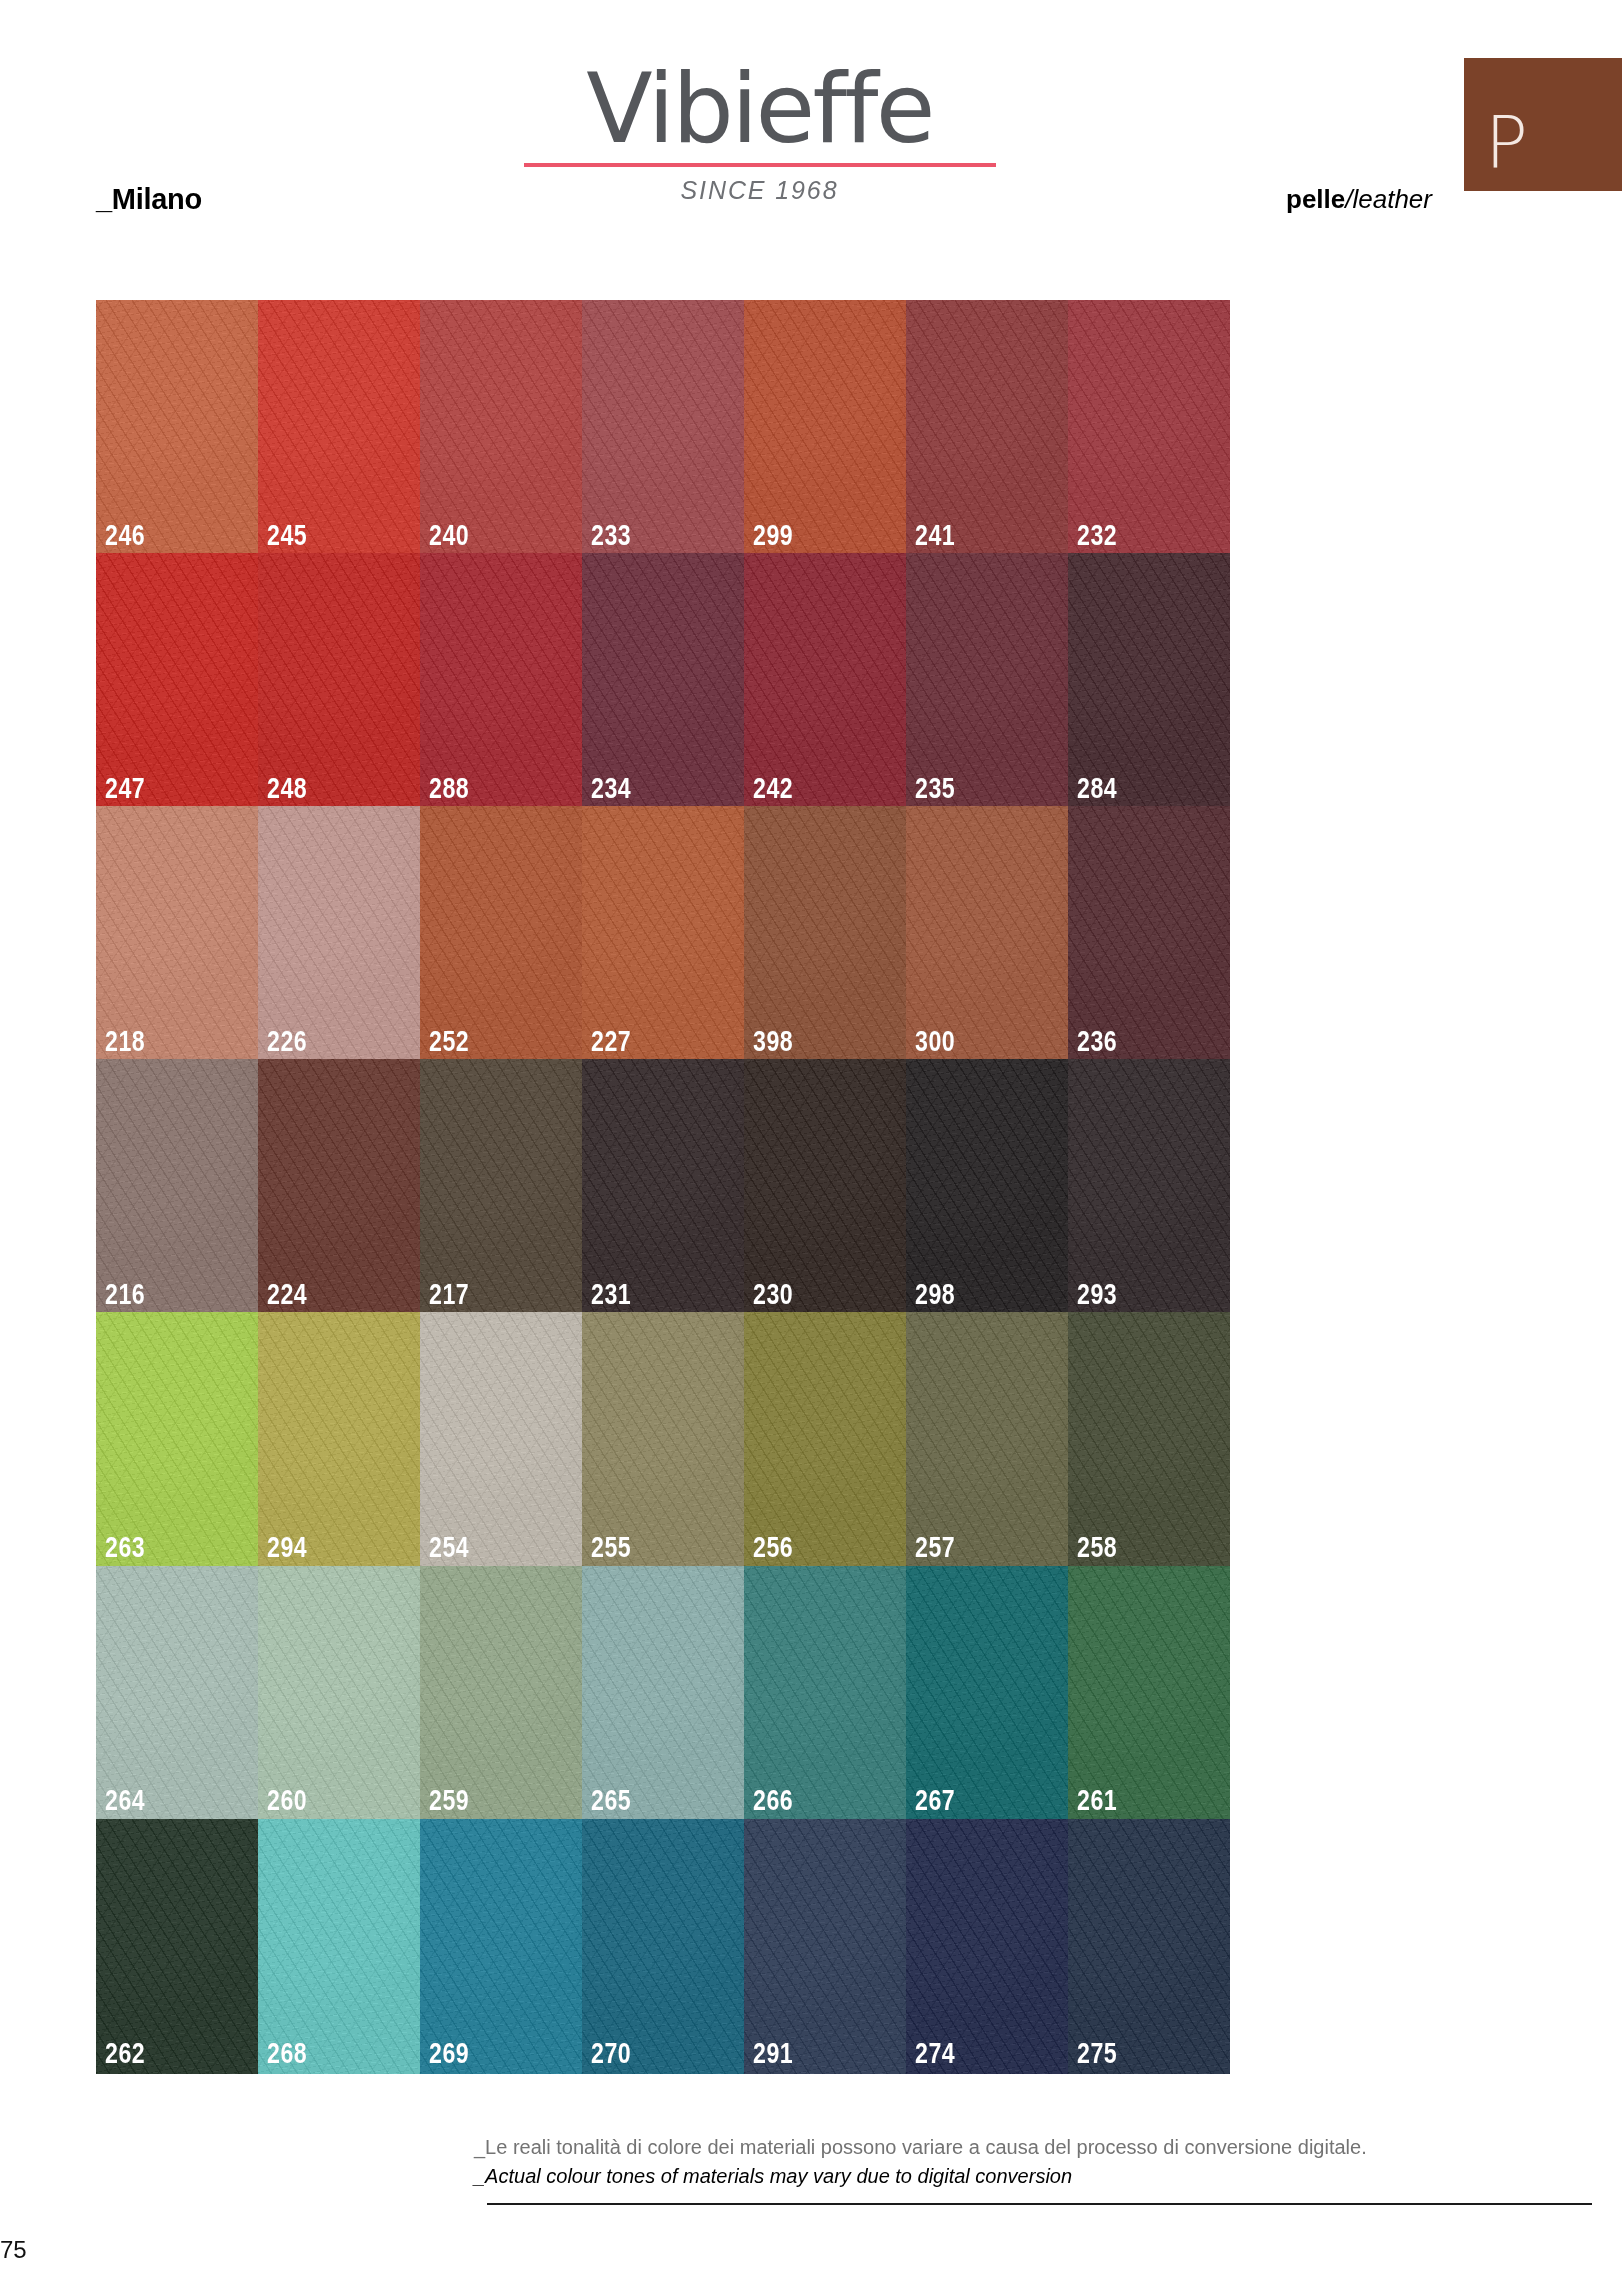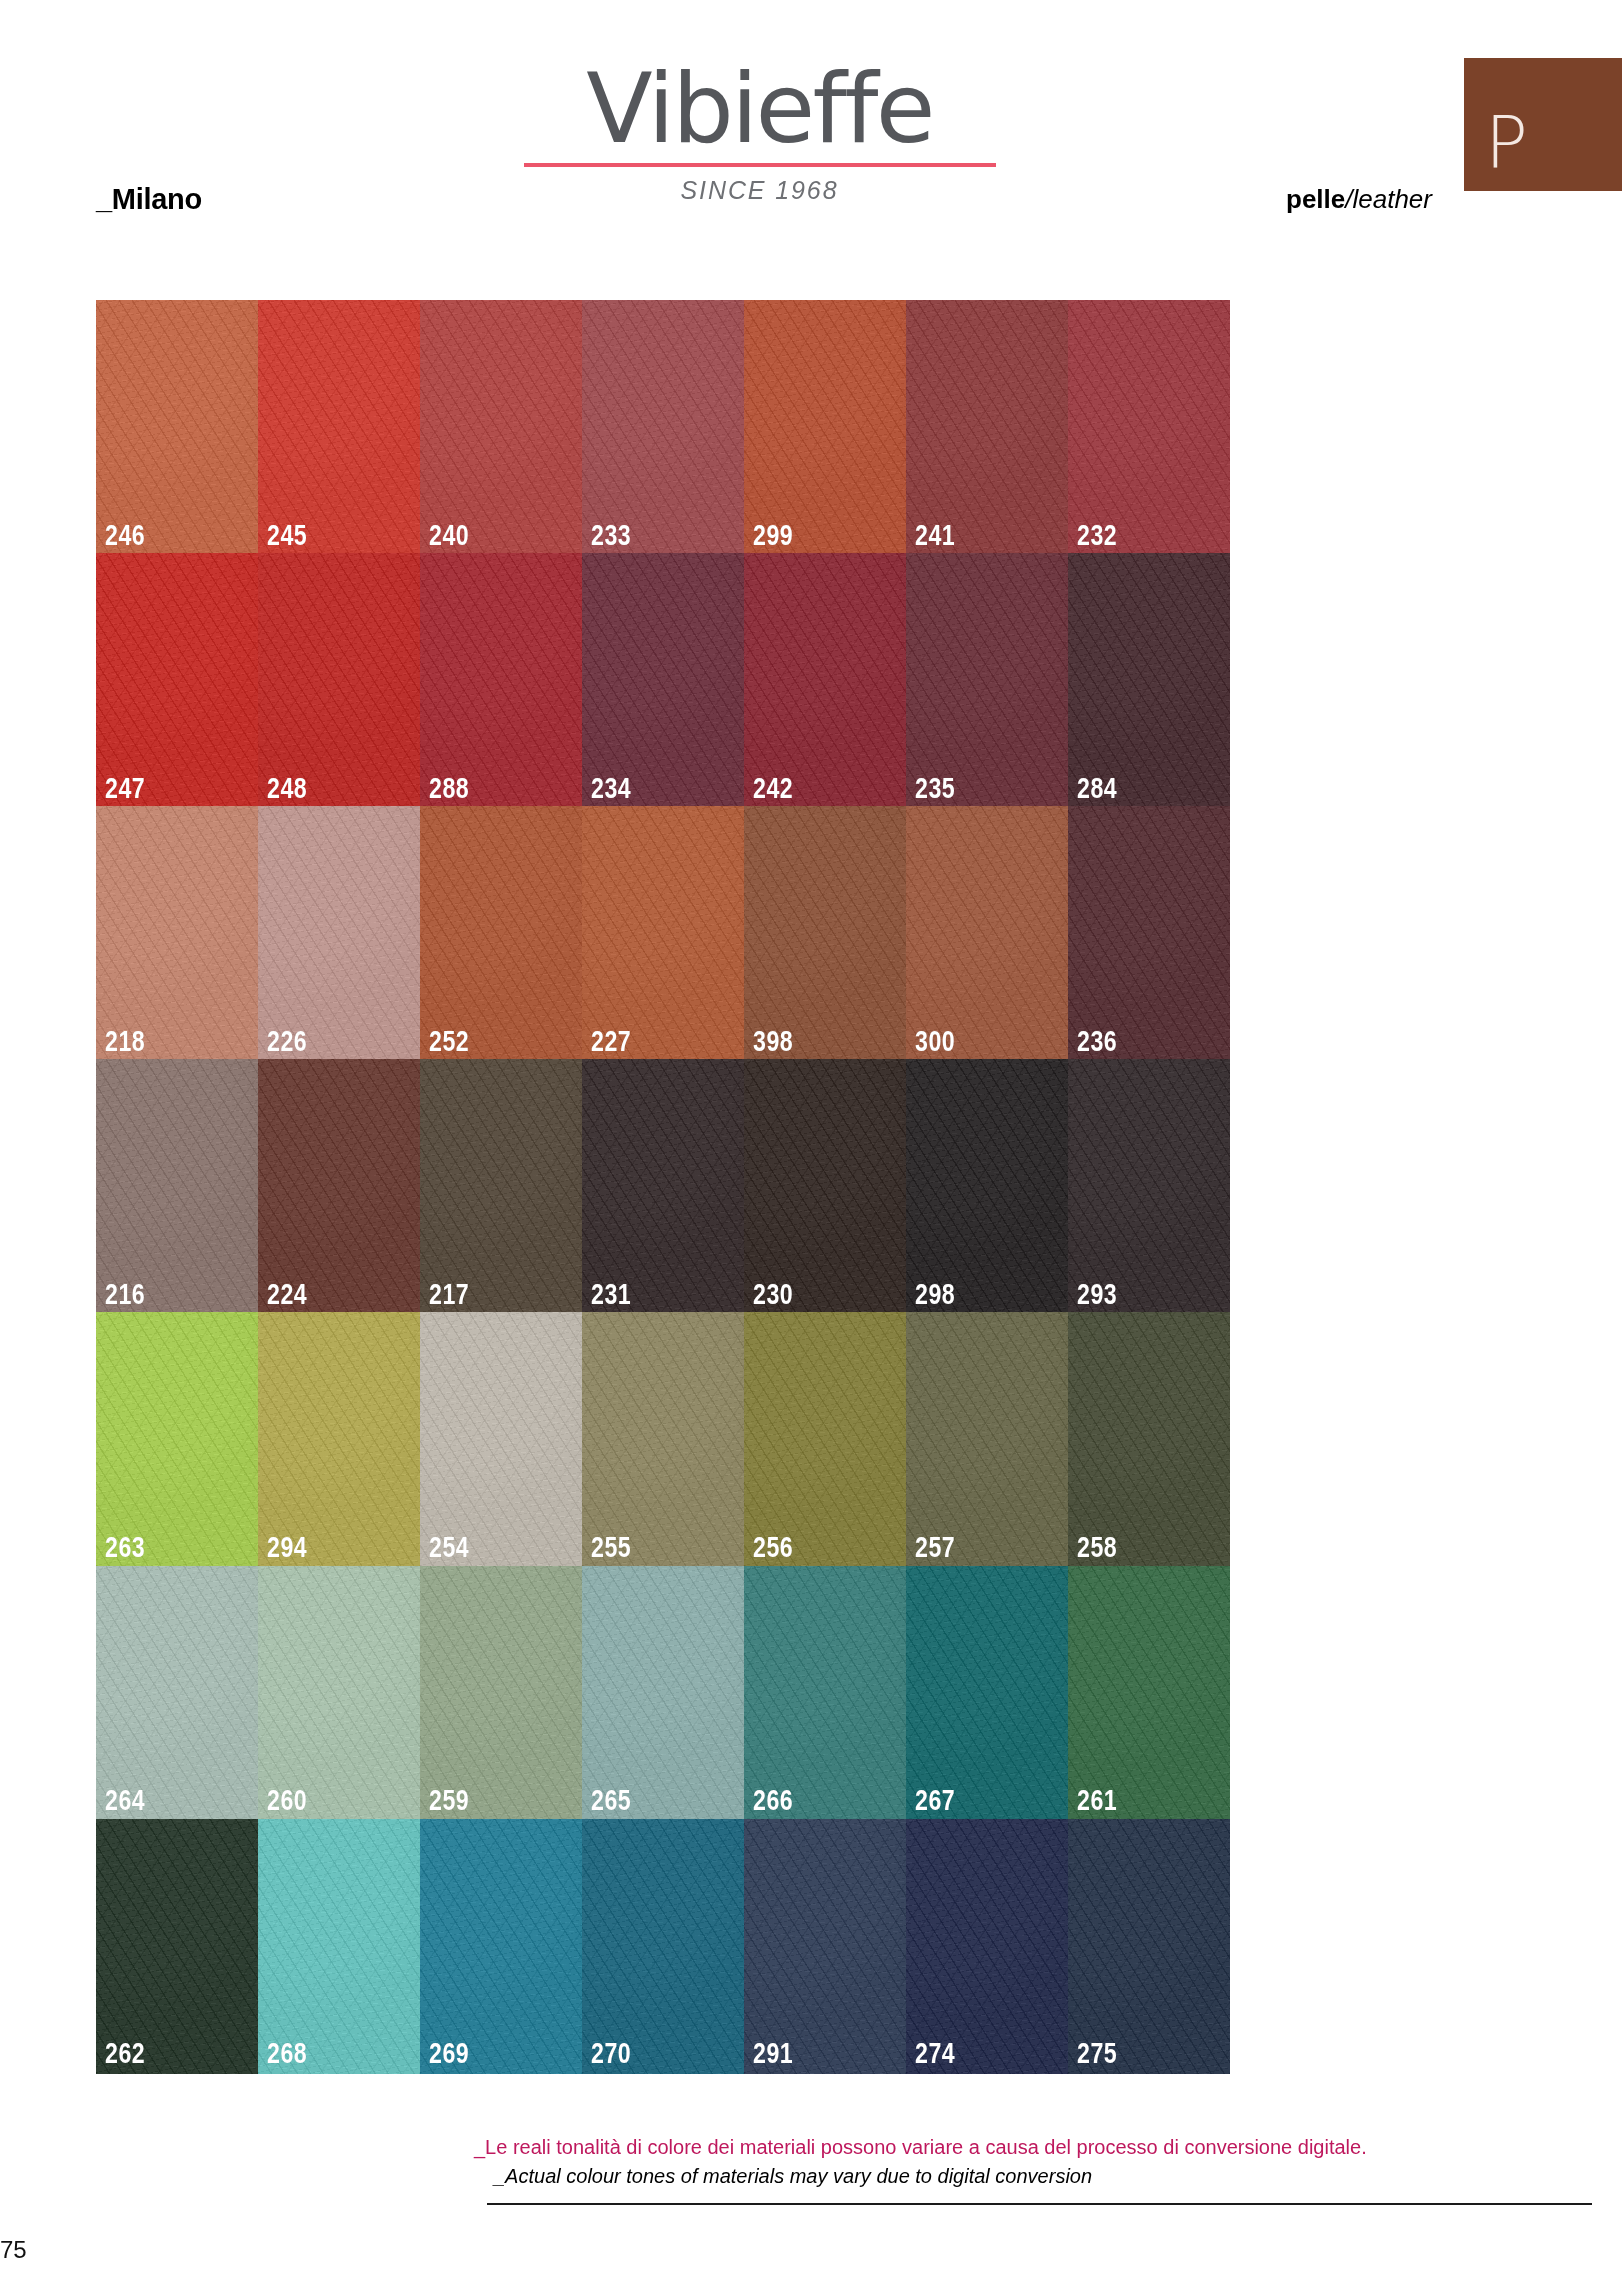--- a/index.html
+++ b/index.html
@@ -93,25 +93,25 @@
     transform-origin:left bottom;
     letter-spacing:0.6px;
     text-shadow:0 0 0.6px rgba(0,0,0,.18);
   }
 
   
   .footer-notes{
     position:absolute;left:474px;top:2134px;width:975px;
   }
   .note-it{
-    font-size:20px;color:#be185d;line-height:1.32;white-space:nowrap;
+    font-size:20px;color:#737373;line-height:1.32;white-space:nowrap;
   }
   .note-en{
     font-size:20px;color:#000;font-style:italic;line-height:1.32;
-    white-space:nowrap;margin-top:2.6px;margin-left:20px;
+    white-space:nowrap;margin-top:2.6px;
   }
   .footer-rule{
     position:absolute;left:487px;top:2203px;
     width:1105px;height:1.9px;background:#1a1a1a;
   }
   .page-num{
     position:absolute;left:0;right:0;top:2236px;
     text-align:left;font-size:24px;color:#111;
   }
 </style>

